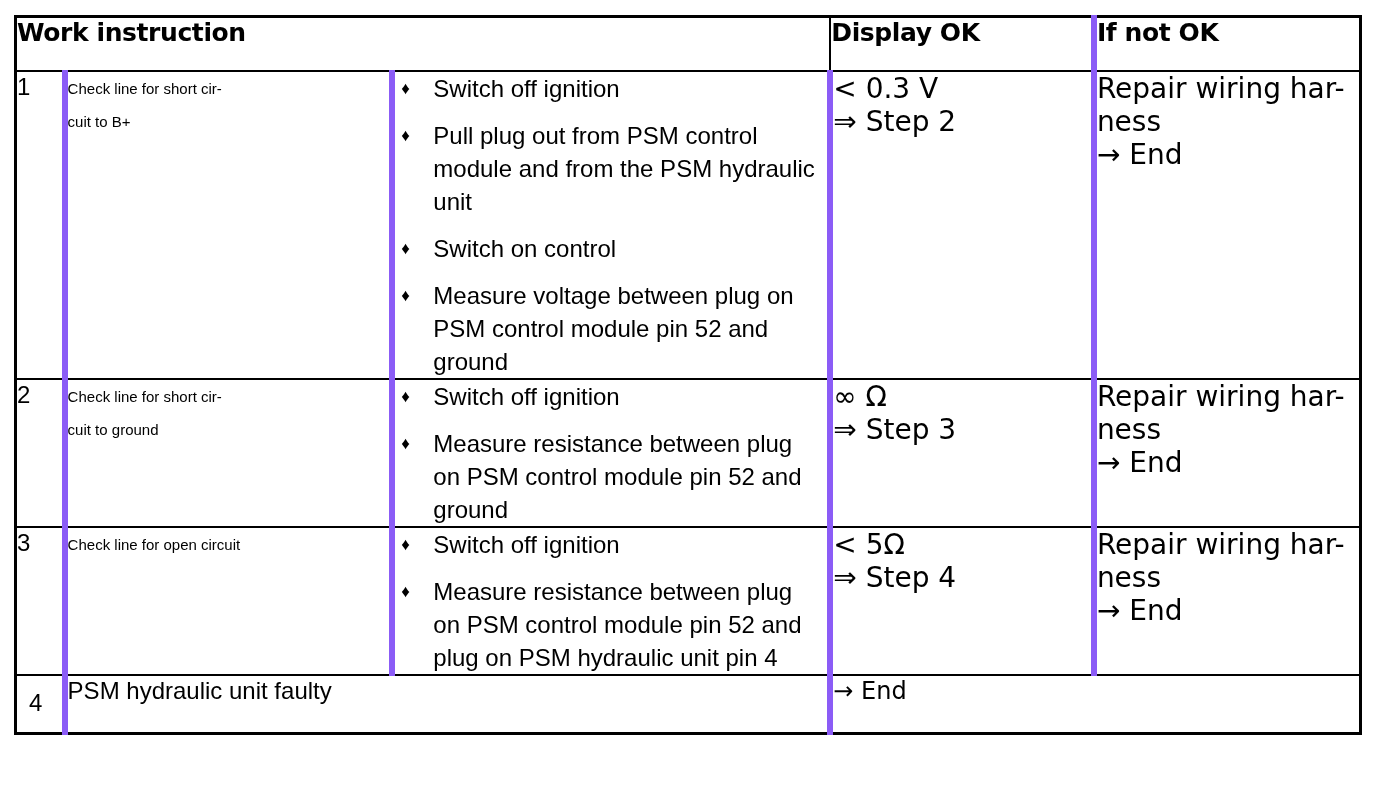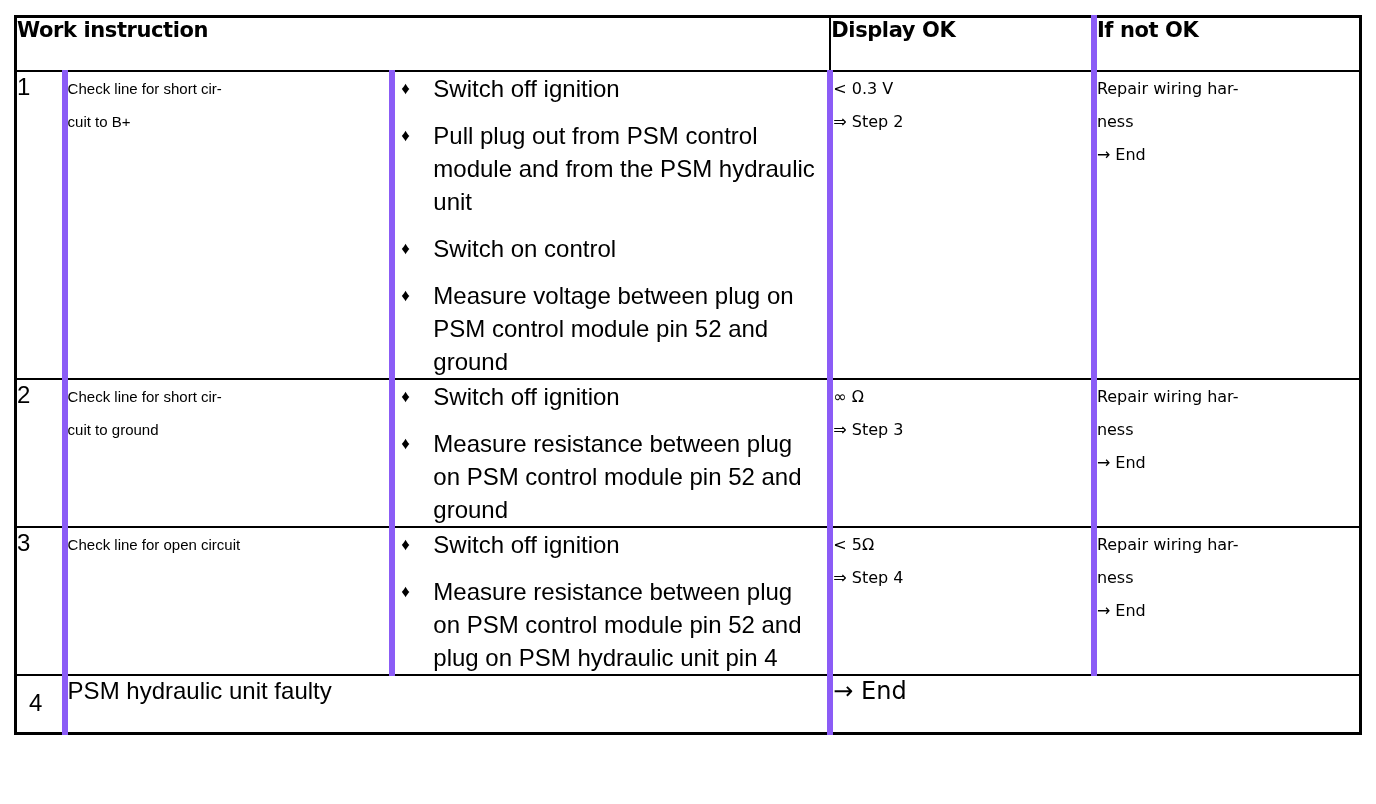--- a/index.html
+++ b/index.html
@@ -57,21 +57,21 @@
   col.c-instr  { width: 327px; }
   col.c-steps  { width: 437px; }
   col.c-ok     { width: 263px; }
   col.c-notok  { width: 266px; }
 
   
   thead th {
     height: 52px;
     font-family: "DejaVu Sans", sans-serif;
     font-weight: bold;
-    font-size: 21px;
+    font-size: 25px;
     letter-spacing: -0.4px;
     text-align: left;
     padding: 9px 0 0 13px;
     white-space: nowrap;
   }
   thead th.h-work { border-right: none; }
   thead th.h-workpad { border-right: 2px solid #000; }
 
   
   td.num {
@@ -82,21 +82,21 @@
   }
   td.instr {
     font-size: 15px;
     line-height: 33px;
     padding: 12px 10px 18px 14px;
   }
   td.steps {
     padding: 12px 8px 18px 10px;
   }
   td.ok, td.notok {
-    font-size: 16px;
+    font-size: 28px;
     line-height: 33px;
     padding: 12px 10px 18px 14px;
     white-space: pre-line;
   }
 
   ul.stepslist {
     list-style: none;
     margin: 0;
     padding: 0;
   }

